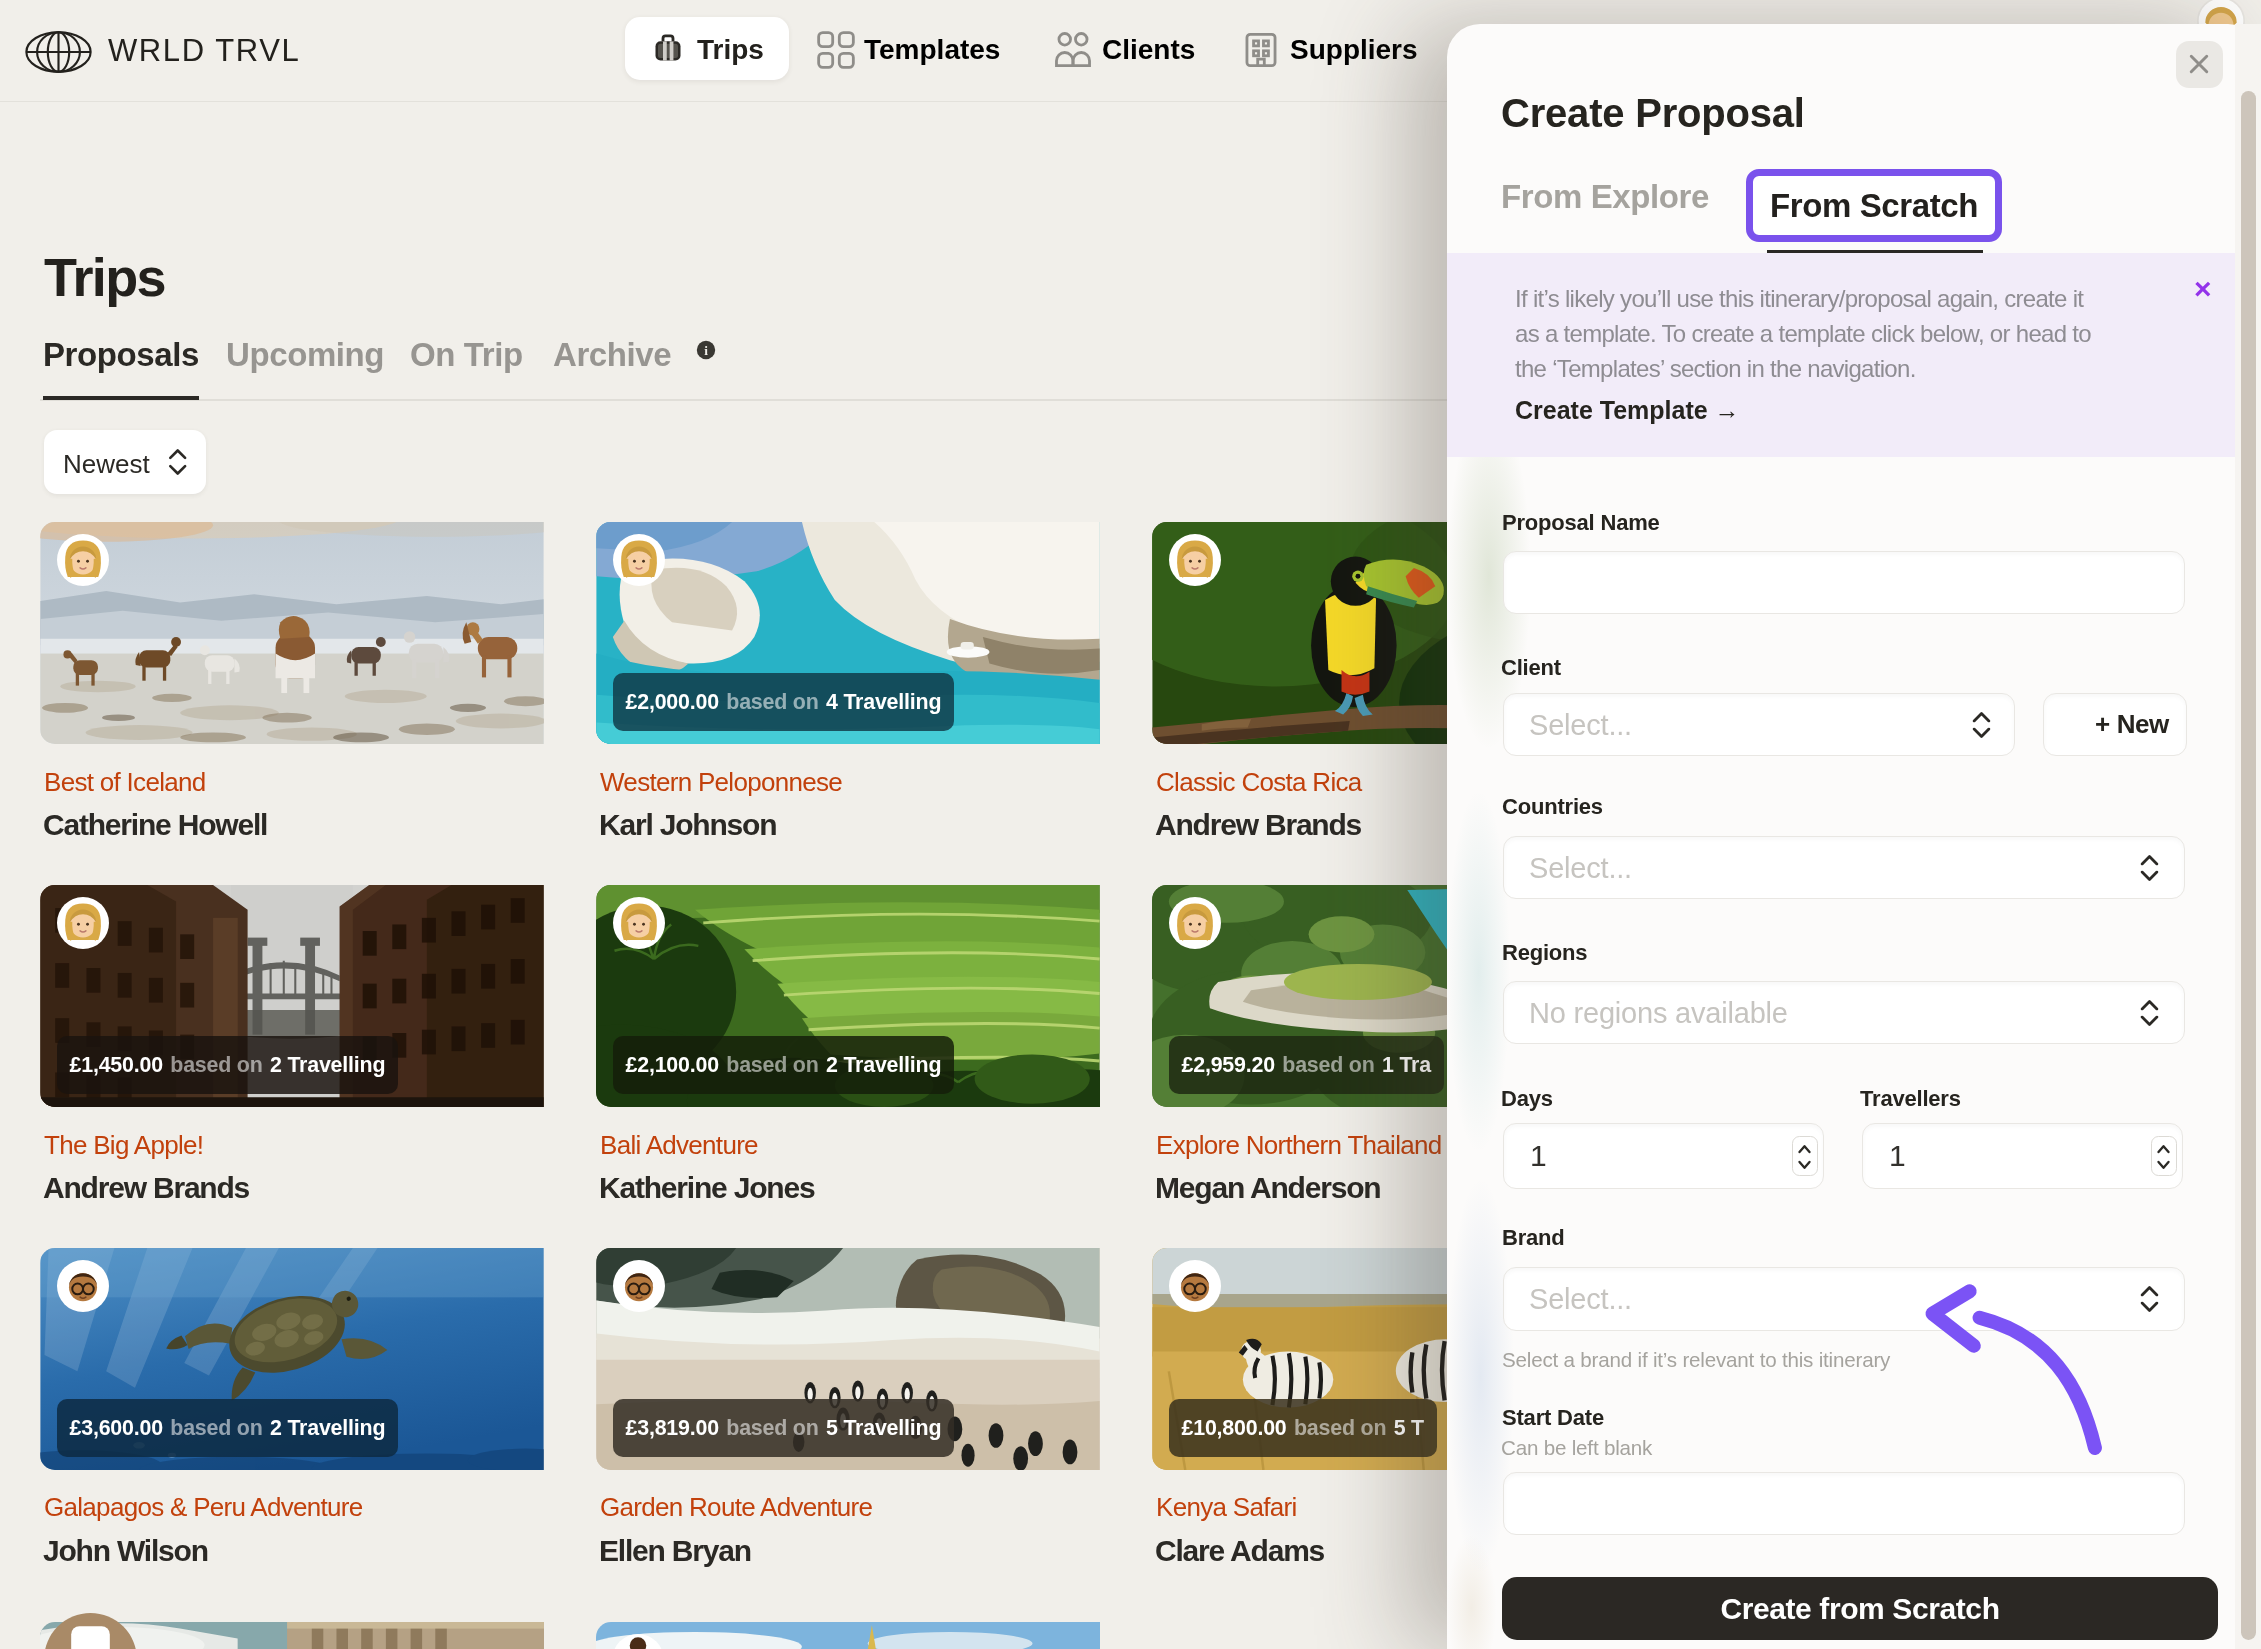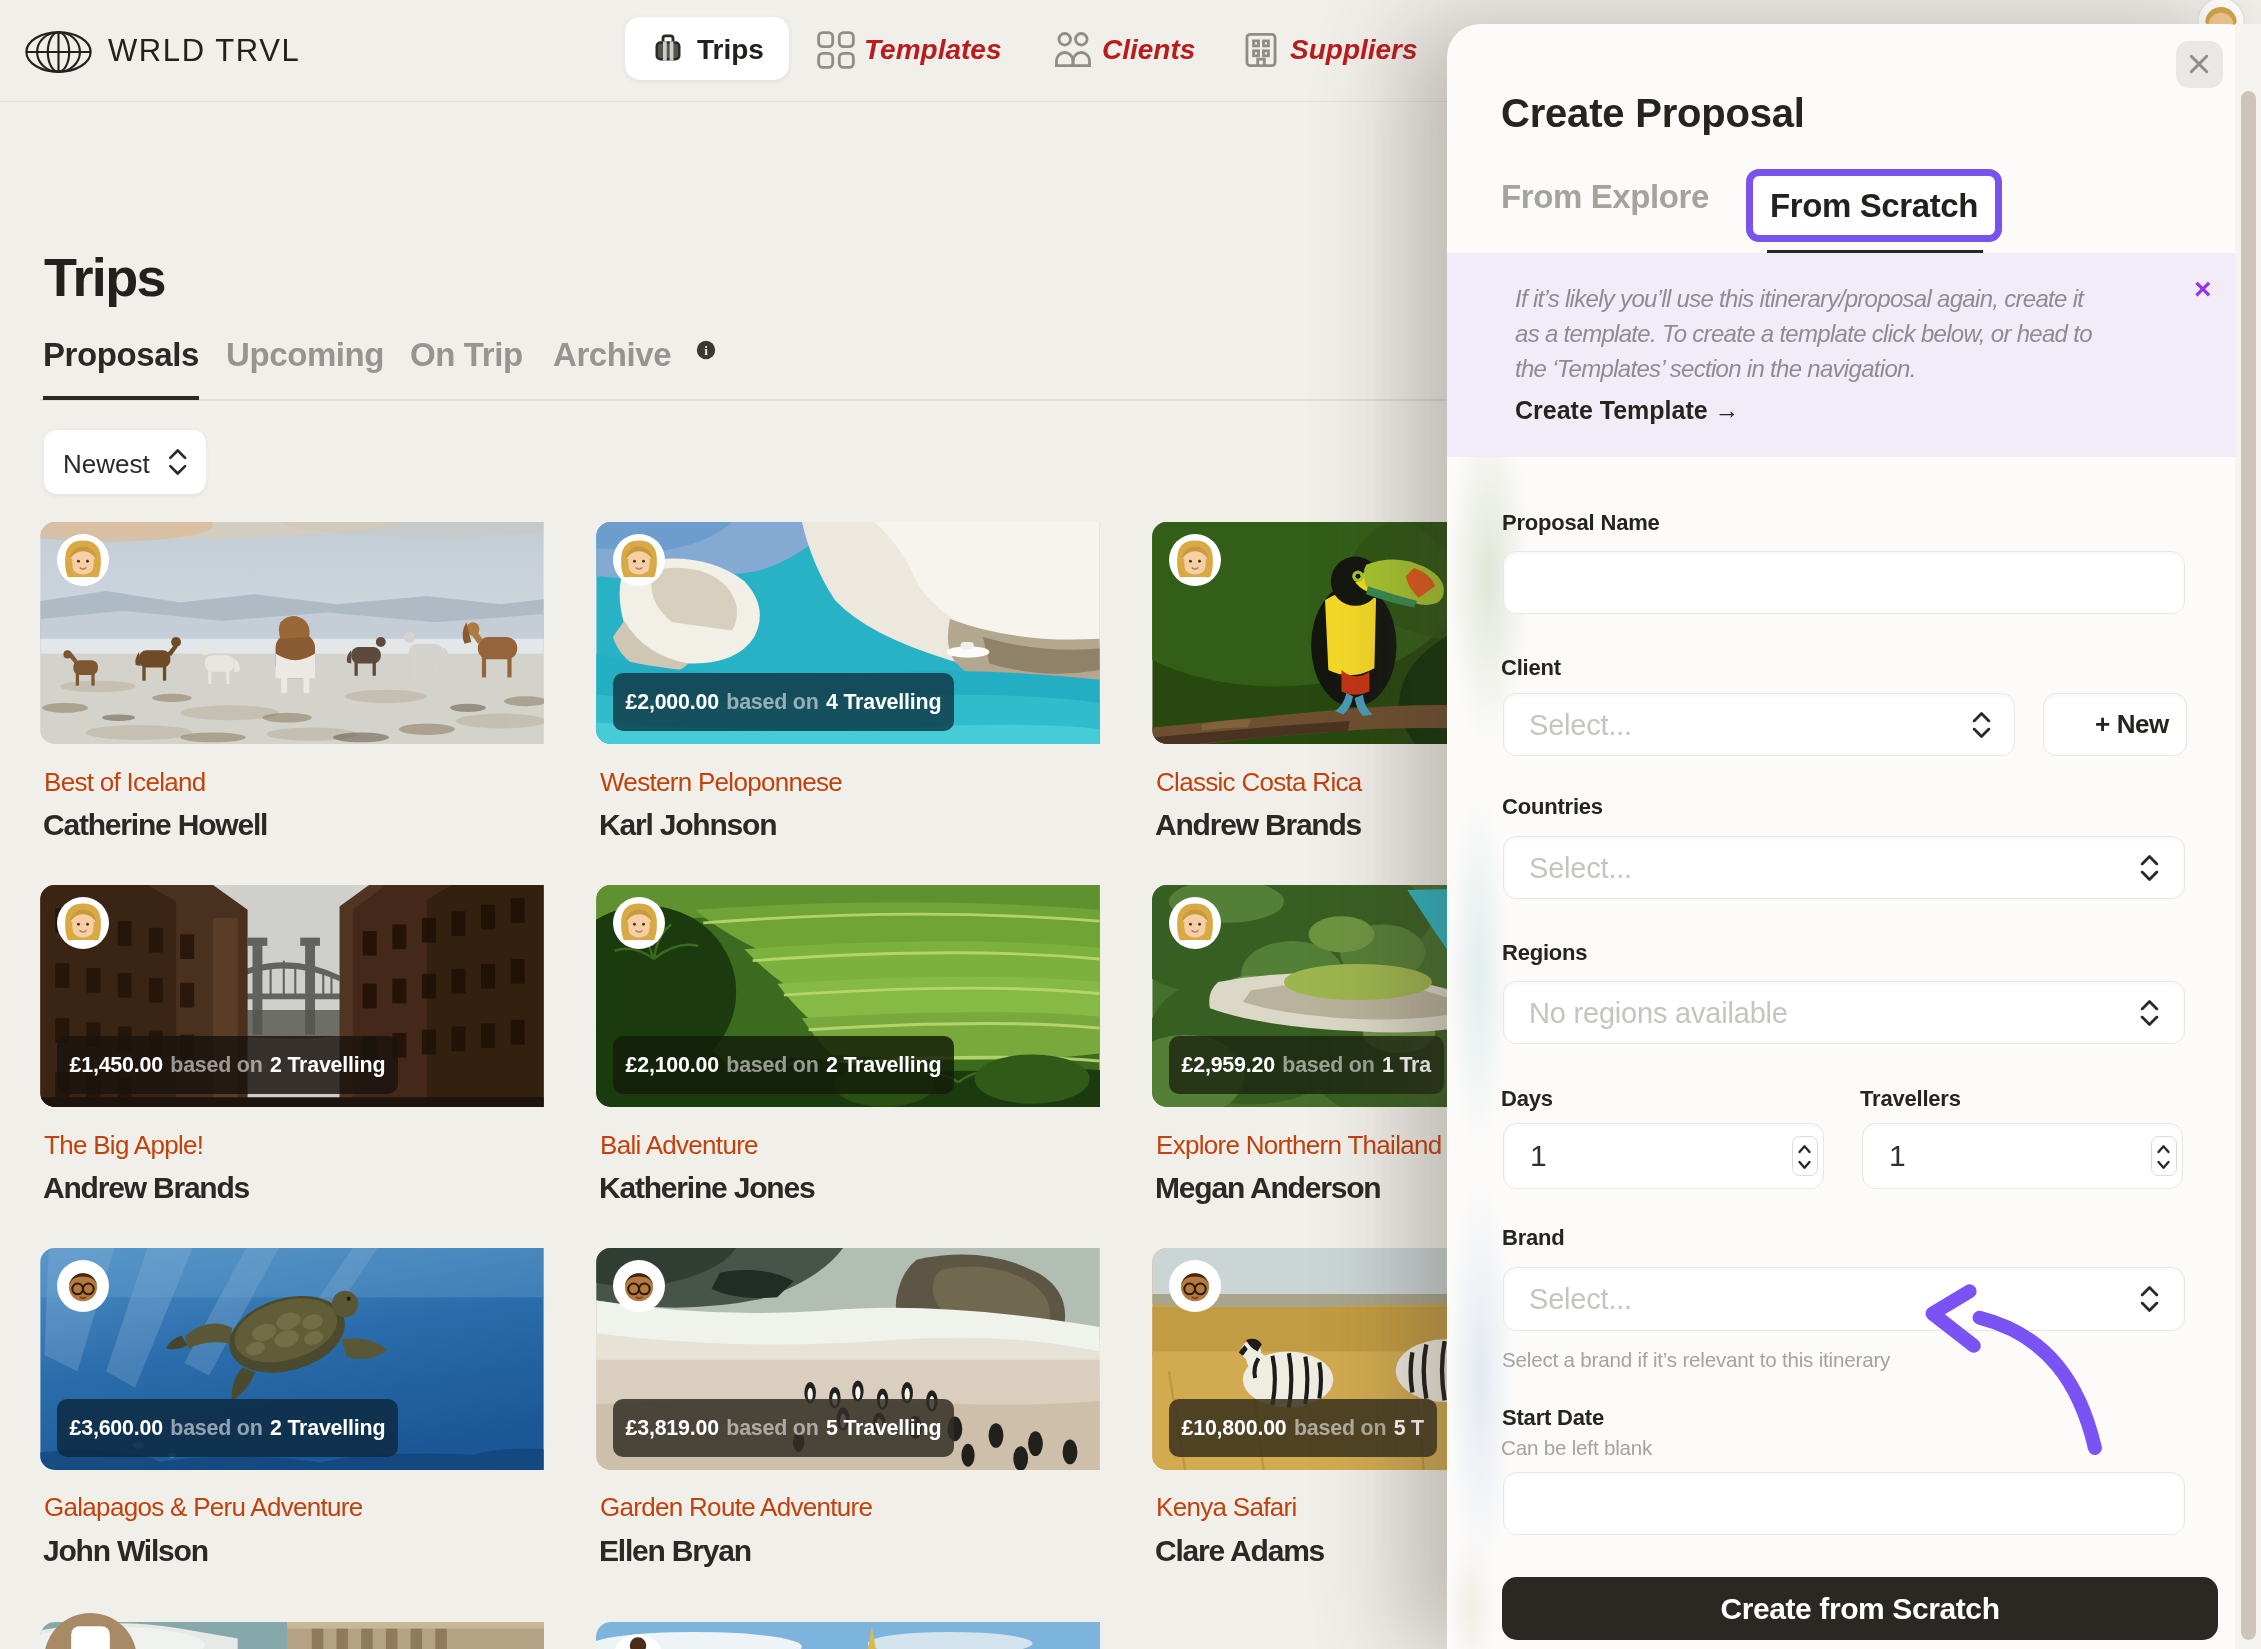--- a/index.html
+++ b/index.html
@@ -4,21 +4,21 @@
 <style>
   * { margin:0; padding:0; box-sizing:border-box; }
   html,body { width:2261px; height:1650px; }
   body { font-family:"Liberation Sans", sans-serif; background:#f1efea; position:relative; overflow:hidden; }
   .abs { position:absolute; }
   
   .nav { position:absolute; left:0; top:0; width:2261px; height:102px; border-bottom:1.6px solid #e3e1db; background:#f1efea; }
   .logo-text { position:absolute; left:108px; top:33px; font-size:31px; letter-spacing:1.6px; color:#23211d; }
   .pill { position:absolute; left:625px; top:16.5px; width:164px; height:63px; background:#fff; border-radius:15px; box-shadow:0 1.6px 5px rgba(60,50,40,.08); }
   .pill-txt { position:absolute; left:72px; top:17.3px; font-size:28px; font-weight:700; color:#23211d; }
-  .navitem { position:absolute; top:34px; font-size:28px; font-weight:600; color:#b91c1c;font-style:italic; }
+  .navitem { position:absolute; top:34px; font-size:28px; font-weight:600; color:#000000; }
   
   .h1 { position:absolute; left:44px; top:246px; font-size:54px; font-weight:700; letter-spacing:-1.6px; color:#23211d; }
   .tab { position:absolute; top:336px; font-size:33px; letter-spacing:-0.4px; }
   .tab.on { color:#2b2925; font-weight:600; }
   .tab.off { color:#979591; font-weight:700; }
   .tabline { position:absolute; left:40px; top:399px; width:2222px; height:1.6px; background:#e0ded8; }
   .tabmark { position:absolute; left:43px; top:396px; width:156px; height:4.1px; background:#2b2925; }
   .newest { position:absolute; left:44px; top:430px; width:162px; height:64px; background:#fff; border-radius:13px; box-shadow:0 1.6px 4.1px rgba(60,50,40,.07); }
   
   .cimg { position:absolute; width:548px; height:222px; border-radius:15px; overflow:hidden; }
@@ -683,21 +683,21 @@
 </div>
 
 <div class="abs" style="left:1501px;top:91px;font-size:40px;font-weight:700;letter-spacing:-0.2px;color:#26241f;">Create Proposal</div>
 
 <div class="abs" style="left:1501px;top:178px;font-size:33px;font-weight:600;color:#a5a39e;letter-spacing:-0.4px;">From Explore</div>
 <div class="abs" style="left:1746px;top:169px;width:256px;height:73px;border:7.4px solid #7a52ec;border-radius:13px;background:#fff;"></div>
 <div class="abs" style="left:1746px;top:169px;width:256px;height:73px;display:flex;align-items:center;justify-content:center;font-size:33px;font-weight:700;color:#23211e;letter-spacing:-0.4px;">From Scratch</div>
 <div class="abs" style="left:1767px;top:250px;width:216px;height:5px;background:#2a2825;"></div>
 
 <div class="abs" style="left:1447px;top:253px;width:801px;height:204px;background:#f2ecf9;"></div>
-<div class="abs" style="left:1515px;top:281px;font-size:24px;line-height:35px;color:#8e8c92;letter-spacing:-0.7px;white-space:nowrap;font-style:italic;">If it’s likely you’ll use this itinerary/proposal again, create it<br>as a template. To create a template click below, or head to<br>the ‘Templates’ section in the navigation.</div>
+<div class="abs" style="left:1515px;top:281px;font-size:24px;line-height:35px;color:#8e8c92;letter-spacing:-0.7px;white-space:nowrap;">If it’s likely you’ll use this itinerary/proposal again, create it<br>as a template. To create a template click below, or head to<br>the ‘Templates’ section in the navigation.</div>
 <div class="abs" style="left:1515px;top:396px;font-size:25px;font-weight:700;color:#26241f;">Create Template →</div>
 <div class="abs" style="left:2194px;top:272px;font-size:30px;font-weight:700;color:#9333ea;">×</div>
 
 <div class="lbl" style="left:1502px;top:510px">Proposal Name</div>
 <div class="inp" style="left:1503px;top:551px;width:682px;height:63px;"></div>
 
 <div class="lbl" style="left:1501px;top:655px">Client</div>
 <div class="inp" style="left:1503px;top:693px;width:512px;height:63px;">
   <div class="ph">Select...</div>
   <svg class="chev" style="right:21.4px" width="23" height="30" viewBox="0 0 28 36">

